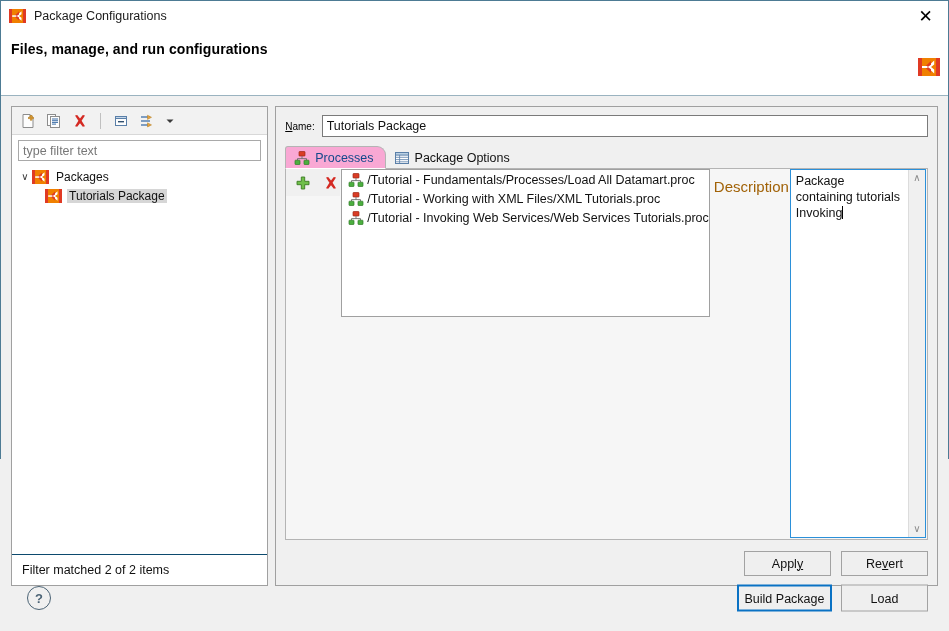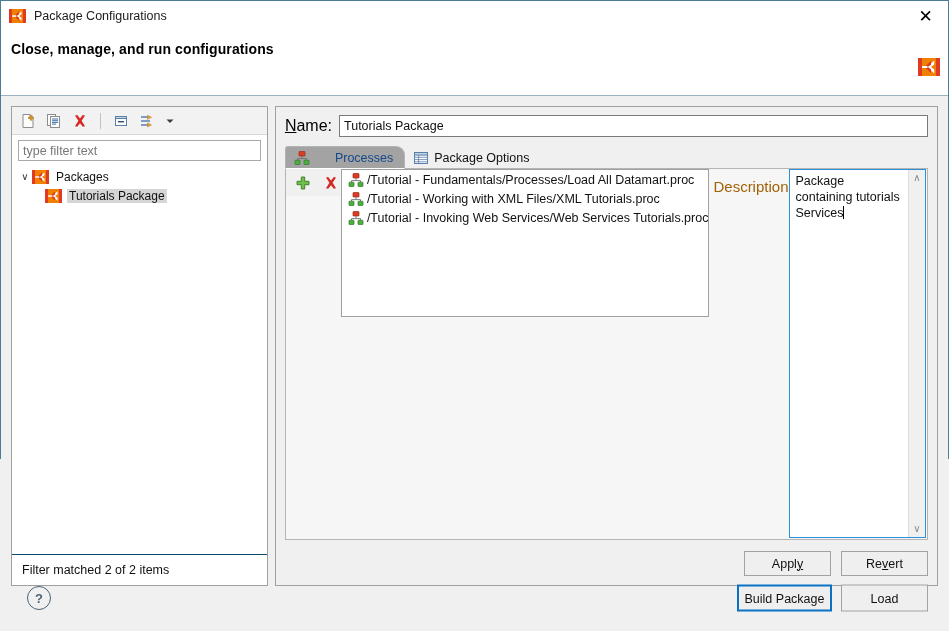--- a/index.html
+++ b/index.html
@@ -83,38 +83,38 @@
     display:flex;align-items:center;padding-left:10px;
     font-size:12.5px;color:#111;background:#fff;
   }
   
   .right-pane{
     flex:1 1 auto;margin-left:7px;box-sizing:border-box;
     border:1px solid #a0a0a0;background:#f0f0f0;
     display:flex;flex-direction:column;padding:8px 9px 9px 9px;
   }
   .name-row{display:flex;align-items:center;flex:0 0 auto;}
-  .name-label{font-size:16px;margin-right:7px;color:#000;text-align:center;}
+  .name-label{font-size:10px;margin-right:7px;color:#000;text-align:center;}
   .name-input{
     flex:1 1 auto;height:22px;box-sizing:border-box;
     border:1px solid #7a7a7a;background:#fff;
     font-family:"Liberation Sans", sans-serif;font-size:12.5px;
     padding:0 4px;color:#111;
   }
   
   .tabs{display:flex;align-items:flex-end;height:24px;margin-top:8px;flex:0 0 auto;position:relative;}
   .tab{
     display:flex;align-items:center;height:23px;padding:0 11px 0 8px;
     font-size:12.5px;box-sizing:border-box;position:relative;
   }
   .tab .tab-ico{width:16px;height:16px;margin-right:5px;flex:0 0 auto;}
   .tab.active{
-    background:#a3a3a3;color:#13498b;
+    background:#f9a8d4;color:#13498b;
     border:1px solid #b4b4b4;border-bottom:1px solid #ffffff;
-    border-radius:3px 9px 0 0;z-index:3;gap:20px;
+    border-radius:3px 9px 0 0;z-index:3;
   }
   .tab.inactive{color:#111;background:transparent;}
   .tab-rest{
     flex:1 1 auto;height:23px;border-bottom:0;
   }
   .tab-body{
     flex:1 1 auto;display:flex;flex-direction:row;
     border:1px solid #b4b4b4;border-top:1px solid #b4b4b4;
     margin-top:-1px;background:#f6f6f6;position:relative;z-index:1;
     padding:0;box-sizing:border-box;
@@ -194,21 +194,21 @@
         <path d="M12.5 3.2 L7.2 8 L12.5 12.8 L12.5 9.8 L10 8 L12.5 6.2 Z" fill="#ffffff"></path>
         <path d="M10 3.6 L5.2 8 L10 12.4 L10 9.6 L7.6 8 L10 6.4 Z" fill="#e03a24"></path>
         <rect x="3.2" y="7.3" width="4.2" height="1.5" fill="#ffffff"></rect>
       </svg>
     </span>
     <span class="title-text">Package Configurations</span>
     <span class="close-x">✕</span>
   </div>
 
   <div class="banner">
-    <div class="banner-title">Close, manage, and run configurations</div>
+    <div class="banner-title">Files, manage, and run configurations</div>
     <span class="banner-logo">
       <svg width="22" height="22" viewBox="0 0 22 22">
         <rect x="0" y="2" width="22" height="18" fill="#f08000"></rect>
         <rect x="0" y="2" width="4" height="18" fill="#e03a24"></rect>
         <rect x="18" y="2" width="4" height="18" fill="#e03a24"></rect>
         <path d="M16.2 4.5 L9.3 11 L16.2 17.5 L16.2 13.6 L13 11 L16.2 8.4 Z" fill="#ffffff"></path>
         <path d="M13 5 L6.6 11 L13 17 L13 13.2 L9.7 11 L13 8.8 Z" fill="#e03a24"></path>
         <rect x="4" y="10" width="5.5" height="2" fill="#ffffff"></rect>
       </svg>
     </span>
@@ -393,21 +393,21 @@
                   <rect x="10" y="10.2" width="5" height="4.3" rx="0.6" fill="#4caf3f" stroke="#2f7a26" stroke-width="0.7"></rect>
                 </svg>
               </span>
               <span class="proc-text">/Tutorial - Invoking Web Services/Web Services Tutorials.proc</span>
             </div>
           </div>
 
           <div class="desc-label">Description</div>
 
           <div class="desc-wrap">
-            <div class="desc-text"><span>Package containing tutorials Services</span><span class="caret"></span></div>
+            <div class="desc-text"><span>Package containing tutorials Invoking</span><span class="caret"></span></div>
             <div class="vscroll">
               <span class="vs-arrow">∧</span>
               <span class="vs-arrow">∨</span>
             </div>
           </div>
         </div>
 
         <div class="action-row">
           <div class="btn">Appl<span class="mn">y</span></div>
           <div class="btn">Re<span class="mn">v</span>ert</div>

